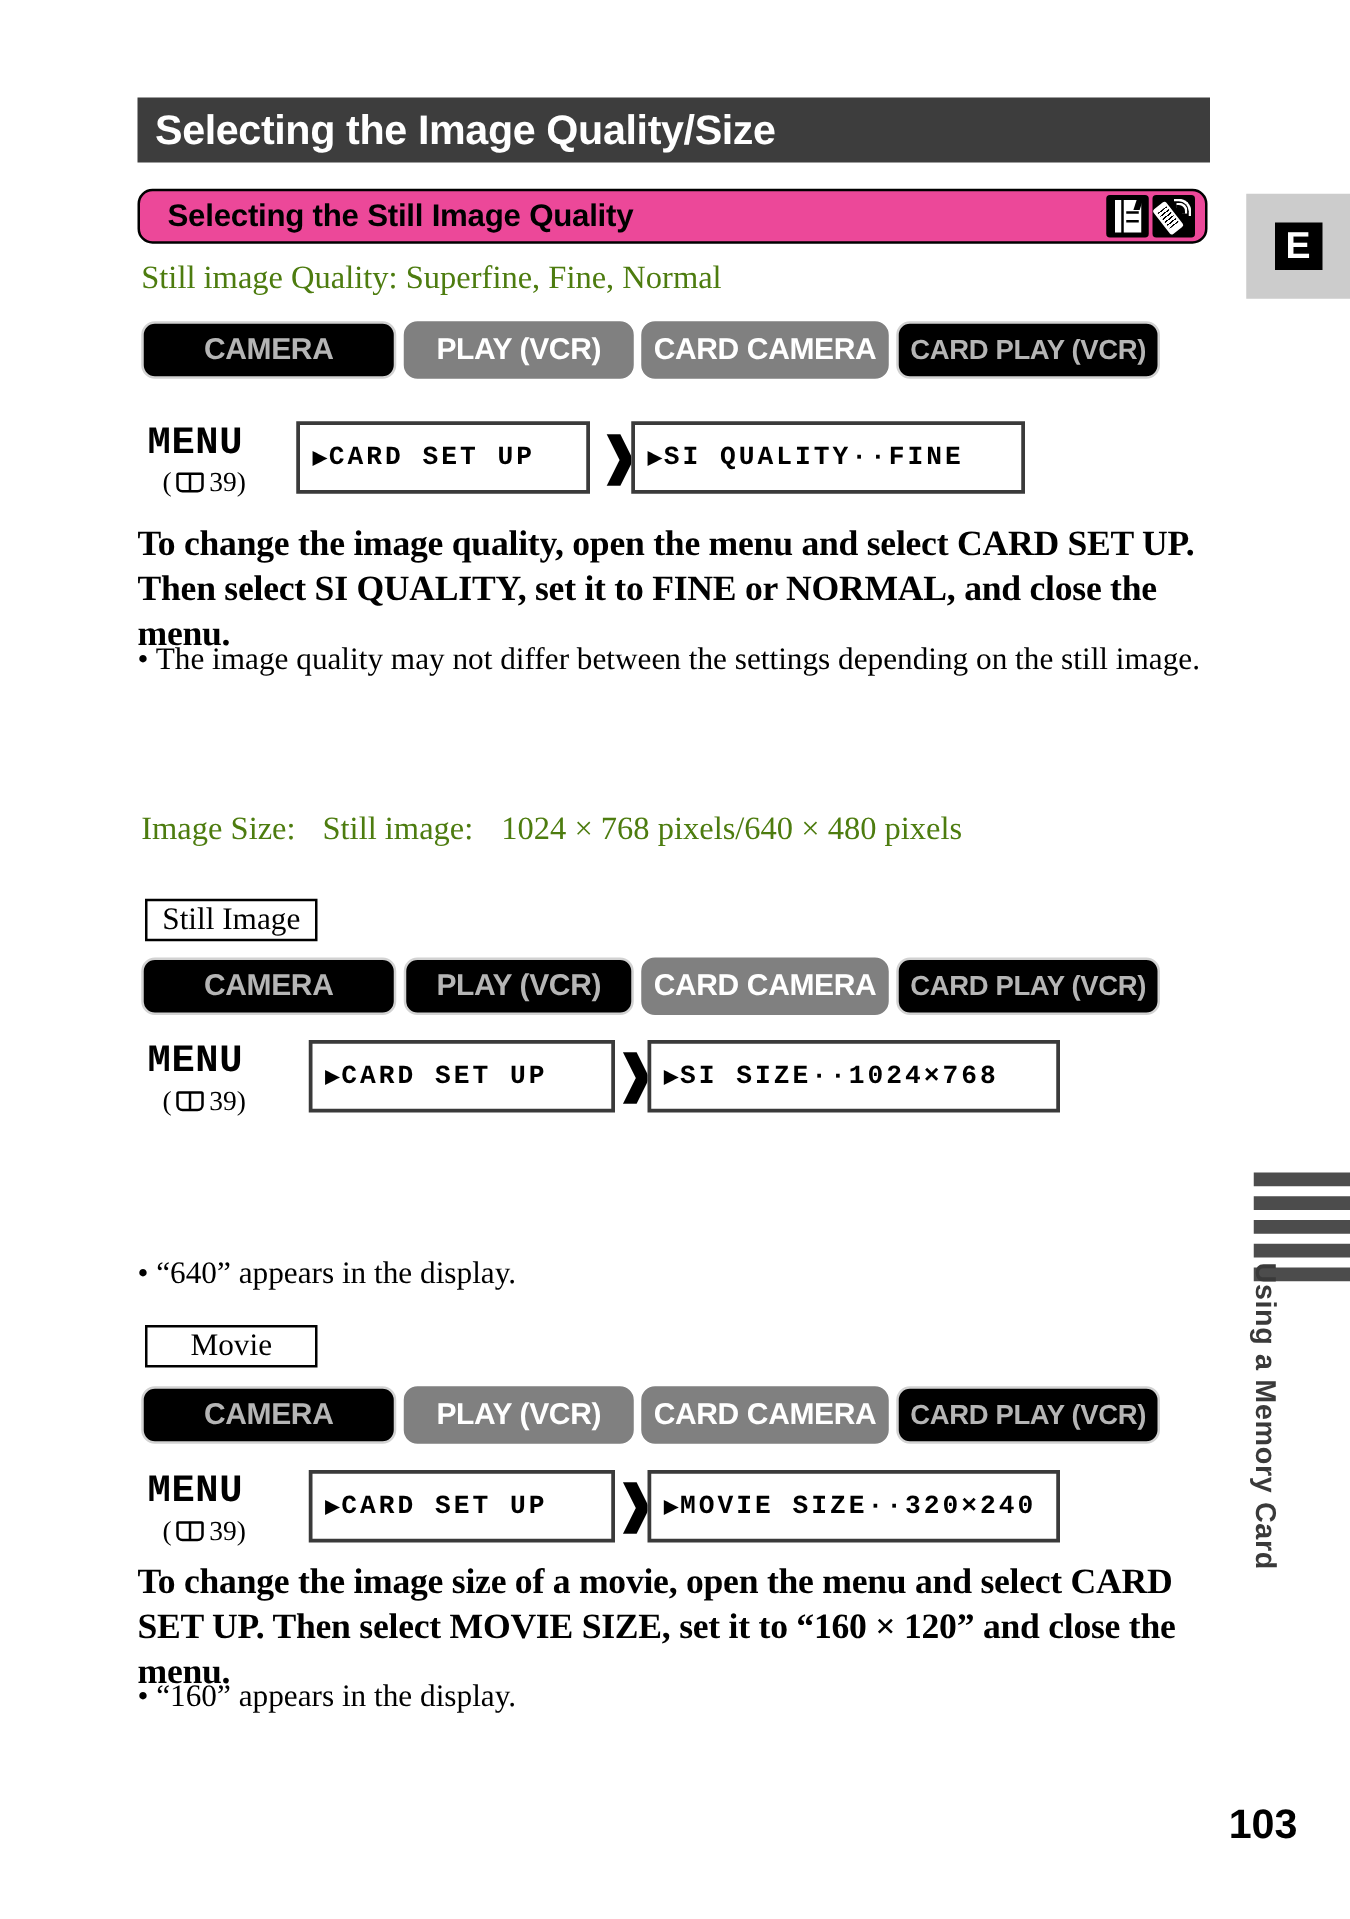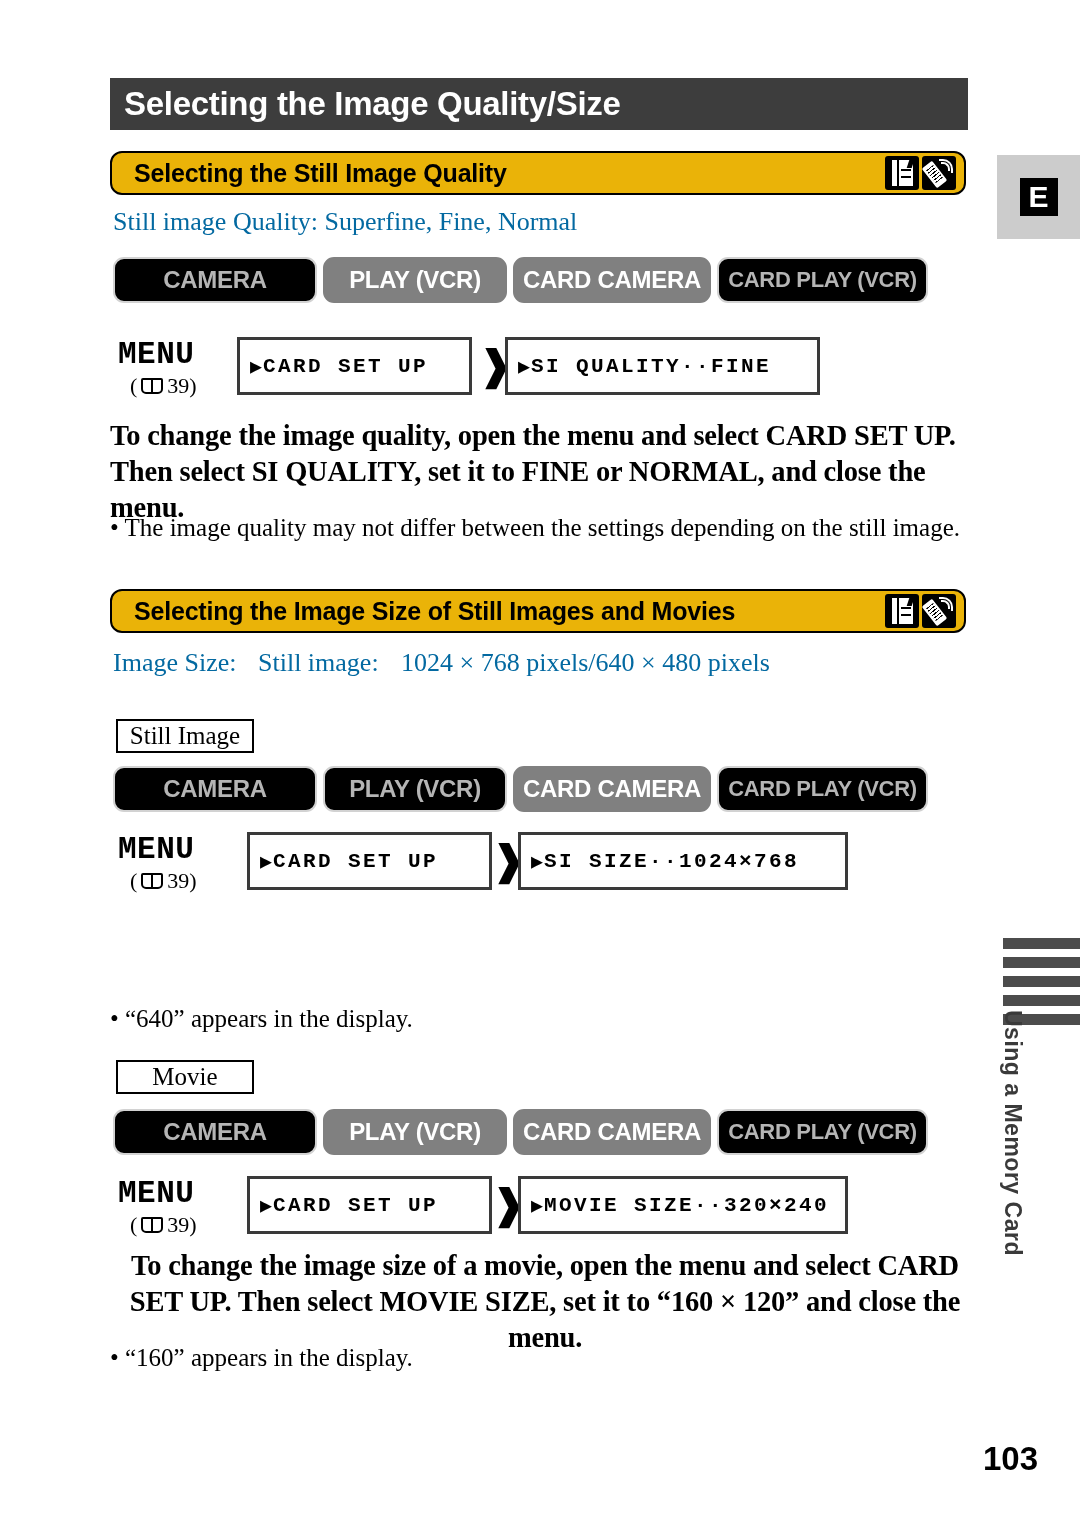--- a/index.html
+++ b/index.html
@@ -94,21 +94,21 @@
     padding-left: 14px;
     letter-spacing: -0.3px;
   }
 
   
   .section-head {
     position: absolute;
     left: 110px;
     width: 856px;
     height: 44px;
-    background: #eab308;
+    background: #ec4899;
     border: 2px solid #000;
     border-radius: 12px;
     box-sizing: border-box;
     display: flex;
     align-items: center;
   }
   .section-head .sh-text {
     font-family: "Liberation Sans", sans-serif;
     font-weight: bold;
     font-size: 25px;
@@ -201,21 +201,21 @@
     border-top: 2px solid #fff;
     border-radius: 0 7px 0 0;
   }
 
   
   .body-line {
     position: absolute;
     font-family: "Liberation Serif", serif;
     font-size: 26px;
     line-height: 34px;
-    color: #0369a1;
+    color: #4d7c0f;
   }
   .bold-para {
     position: absolute;
     left: 110px;
     width: 870px;
     font-family: "Liberation Serif", serif;
     font-weight: bold;
     font-size: 28.5px;
     line-height: 36px;
     letter-spacing: -0.2px;
@@ -426,38 +426,20 @@
     <div class="dbl-arrow" style="left:366px; top:4px;">❱❱</div>
     <div class="lcd" style="left:392px; top:-4px; width:315px; height:58px;">
       <span class="lcd-arrow">▶</span>
         <span>SI QUALITY··FINE</span>
     </div>
   </div>
 
   <div class="bold-para" style="top:418px;">To change the image quality, open the menu and select CARD SET UP.  Then select SI QUALITY, set it to FINE or NORMAL, and close the menu.</div>
   <div class="bullet" style="top:512px;">• The image quality may not differ between the settings depending on the still image.</div>
 
-  <div class="section-head" style="top:589px;">
-    <div class="sh-text">Selecting the Image Size of Still Images and Movies</div>
-    <div class="sh-icons">
-      <div class="icon-box ic-card">
-        <span class="c1"></span>
-          <span class="c2"></span>
-          <span class="c3"></span>
-          <span class="c4"></span>
-          <span class="c5"></span>
-      </div>
-      <div class="icon-box ic-remote">
-        <span class="r-body"></span>
-          <span class="r-grid"></span>
-          <span class="r-wave"></span>
-          <span class="r-wave2"></span>
-      </div>
-    </div>
-  </div>
 
   <div class="body-line tabrow" style="left:113px; top:646px;">
     <span class="tcell" style="width:145px;">Image Size:</span>
     <span class="tcell" style="width:143px;">Still image:</span>
     <span class="tcell">1024 × 768 pixels/640 × 480 pixels</span>
   </div>
 
   <div class="caption-box" style="left:116px; top:719px; width:138px; height:34px;">Still Image</div>
 
   <div class="mode-row" style="top:766px;">
@@ -513,21 +495,21 @@
       <span class="lcd-arrow">▶</span>
         <span>CARD SET UP</span>
     </div>
     <div class="dbl-arrow" style="left:379px; top:4px;">❱❱</div>
     <div class="lcd" style="left:405px; top:-4px; width:330px; height:58px;">
       <span class="lcd-arrow">▶</span>
         <span>MOVIE SIZE··320×240</span>
     </div>
   </div>
 
-  <div class="bold-para" style="top:1248px;text-align:center;">To change the image size of a movie, open the menu and select CARD SET UP.  Then select MOVIE SIZE, set it to “160 × 120” and close the menu.</div>
+  <div class="bold-para" style="top:1248px;">To change the image size of a movie, open the menu and select CARD SET UP.  Then select MOVIE SIZE, set it to “160 × 120” and close the menu.</div>
   <div class="bullet" style="top:1342px;">• “160” appears in the display.</div>
 
   <div class="thumb-bars">
     <div class="bar"></div>
     <div class="bar"></div>
     <div class="bar"></div>
     <div class="bar"></div>
     <div class="bar"></div>
   </div>
   <div class="side-vertical">Using a Memory Card</div>

